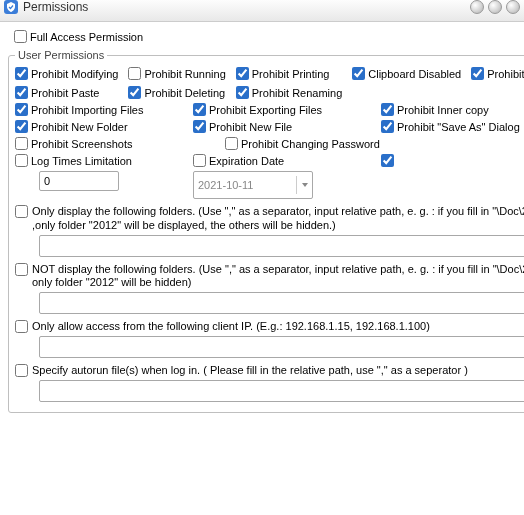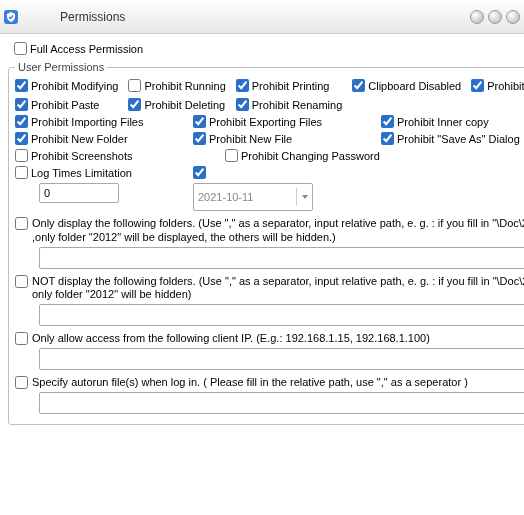--- a/index.html
+++ b/index.html
@@ -7,27 +7,26 @@
     margin: 0;
     font-family: Tahoma, Arial, sans-serif;
     font-size: 11px;
     background: #fff;
     width: 524px;
     height: 515px;
     overflow: hidden;
     color: #000;
   }
   .titlebar {
-    height: 34px;
+    height: 22px;
     background: linear-gradient(#fdfdfd, #e8e8e8);
     border-bottom: 1px solid #ccc;
     display: flex;
-    align-items: center;
+    align-items: flex-start;
     padding: 0 4px;
-    gap: 37px;
   }
   .titlebar .icon {
     width: 14px; height: 14px;
     background: #3b7dd8;
     border-radius: 3px;
     margin-right: 5px;
     display: flex; align-items: center; justify-content: center;
   }
   .titlebar .icon svg { width: 10px; height: 10px; }
   .titlebar .title { flex: 1; font-size: 12px; color: #333; }
@@ -256,20 +255,24 @@
           <span>Prohibit Changing Password</span>
         </label>
     </div>
 
     <div class="grid3">
       <label class="chk">
           <input type="checkbox" style="">
           <span>Log Times Limitation</span>
         </label>
       <label class="chk">
+          <input type="checkbox" style="">
+          <span>Expiration Date</span>
+        </label>
+      <label class="chk">
           <input type="checkbox" checked="" style="">
         </label>
     </div>
 
     <div class="valrow">
       <input class="num-input" value="0" style="">
       <div class="date-wrap">
         <span class="date-text">2021-10-11</span>
         <span class="date-btn">
           <svg width="8" height="8" viewBox="0 0 8 8">

